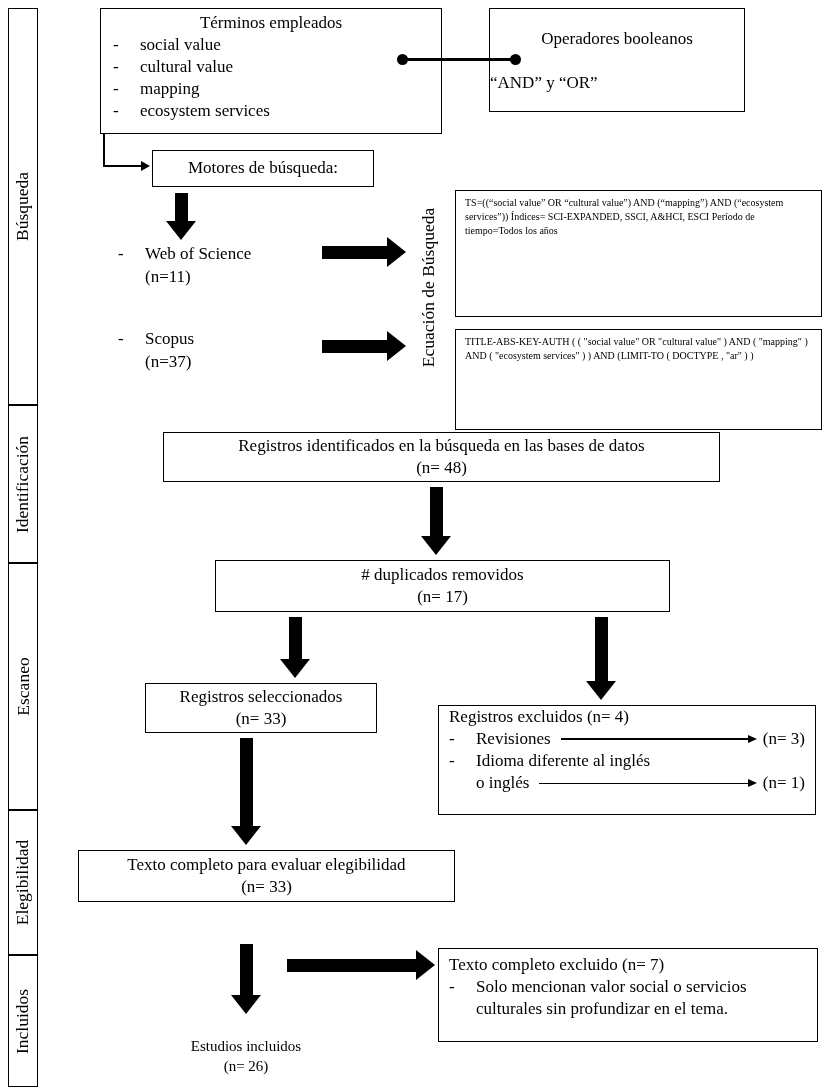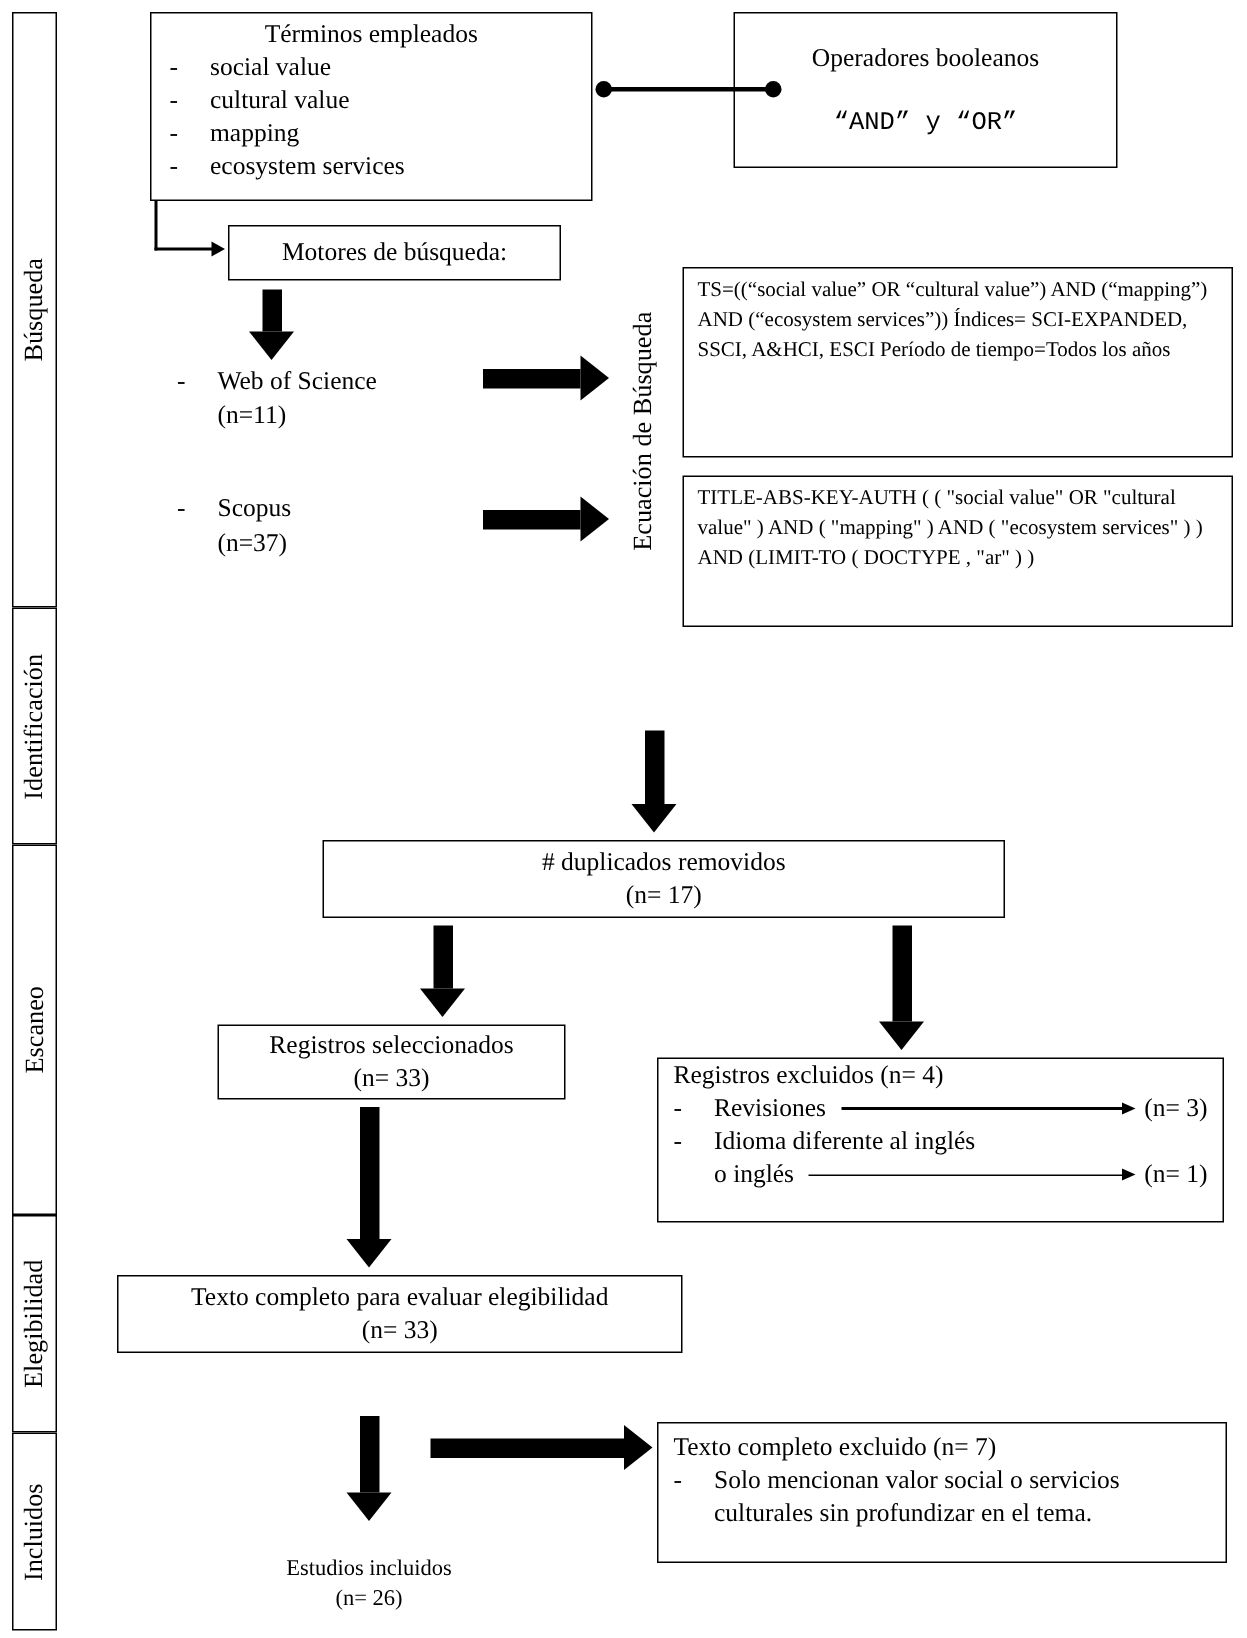--- a/index.html
+++ b/index.html
@@ -39,21 +39,21 @@
   .arrow-right .shaft{height:13px;background:#000;flex:1;}
   .arrow-right .head{width:0;height:0;border-top:15px solid transparent;border-bottom:15px solid transparent;border-left:19px solid #000;}
   .line{position:absolute;background:#000;}
   .dot{position:absolute;width:11px;height:11px;background:#000;border-radius:50%;}
   .tri-right{position:absolute;width:0;height:0;border-top:5px solid transparent;border-bottom:5px solid transparent;border-left:9px solid #000;}
   .dash{display:inline-block;width:27px;flex:0 0 27px;}
   .row{display:flex;align-items:center;}
   .thin-arrow{display:inline-flex;align-items:center;flex:1;margin:0 6px 0 10px;min-width:30px;}
   .thin-arrow .ta-line{flex:1;height:1.6px;background:#000;}
   .thin-arrow .ta-head{width:0;height:0;border-top:4.5px solid transparent;border-bottom:4.5px solid transparent;border-left:9px solid #000;}
-  .qbox{font-size:14px;line-height:1.42;padding:5px 9px;}
+  .qbox{font-size:10px;line-height:1.42;padding:5px 9px;margin-top:12px;}
 </style>
 </head>
 <body>
 
 <div id="canvas">
 
   <div class="stage" style="top:8px;height:397px;">
     <span>Búsqueda</span>
   </div>
   <div class="stage" style="top:405px;height:158px;">
@@ -62,21 +62,21 @@
   <div class="stage" style="top:563px;height:247px;">
     <span>Escaneo</span>
   </div>
   <div class="stage" style="top:810px;height:145px;">
     <span>Elegibilidad</span>
   </div>
   <div class="stage" style="top:955px;height:132px;">
     <span>Incluidos</span>
   </div>
 
-  <div class="box" style="left:100px;top:8px;width:295px;height:126px;padding:3px 0 0 0;">
+  <div class="box" style="left:100px;top:8px;width:342px;height:126px;padding:3px 0 0 0;">
     <div style="text-align:center;">Términos empleados</div>
     <div class="row" style="padding-left:12px;">
         <span class="dash">-</span>
         <span>social value</span>
       </div>
     <div class="row" style="padding-left:12px;">
         <span class="dash">-</span>
         <span>cultural value</span>
       </div>
     <div class="row" style="padding-left:12px;">
@@ -84,21 +84,21 @@
         <span>mapping</span>
       </div>
     <div class="row" style="padding-left:12px;">
         <span class="dash">-</span>
         <span>ecosystem services</span>
       </div>
   </div>
 
   <div class="box" style="left:489px;top:8px;width:256px;height:104px;padding-top:19px;">
     <div style="text-align:center;">Operadores booleanos</div>
-    <div style="text-align:center;margin-top:22px;font-family:Liberation Mono, monospace;">“AND” y “OR”</div>
+    <div style="text-align:left;margin-top:22px;">“AND” y “OR”</div>
   </div>
 
   <div class="line" style="left:402px;top:58px;width:115px;height:3px;"></div>
   <div class="dot" style="left:397px;top:54px;"></div>
   <div class="dot" style="left:510px;top:54px;"></div>
 
   <div class="line" style="left:103px;top:134px;width:2px;height:33px;"></div>
   <div class="line" style="left:103px;top:165px;width:40px;height:2px;"></div>
   <div class="tri-right" style="left:141px;top:161px;"></div>
 
@@ -142,20 +142,24 @@
   </div>
 
   <div class="box qbox" style="left:455px;top:178px;width:367px;height:127px;">
     <span>TS=((“social value” OR “cultural value”) AND (“mapping”) AND (“ecosystem services”)) Índices= SCI-EXPANDED, SSCI, A&amp;HCI, ESCI Período de tiempo=Todos los años</span>
   </div>
 
   <div class="box qbox" style="left:455px;top:317px;width:367px;height:101px;">
     <span>TITLE-ABS-KEY-AUTH ( ( "social value" OR "cultural value" ) AND ( "mapping" ) AND ( "ecosystem services" ) ) AND (LIMIT-TO ( DOCTYPE , "ar" ) )</span>
   </div>
 
+  <div class="box centered" style="left:163px;top:432px;width:557px;height:50px;">
+    <div>Registros identificados en la búsqueda en las bases de datos</div>
+    <div>(n= 48)</div>
+  </div>
 
   <div class="arrow-down" style="left:421px;top:487px;width:30px;height:68px;">
     <div class="shaft"></div>
       <div class="head"></div>
   </div>
 
   <div class="box centered" style="left:215px;top:560px;width:455px;height:52px;">
     <div># duplicados removidos</div>
     <div>(n= 17)</div>
   </div>

